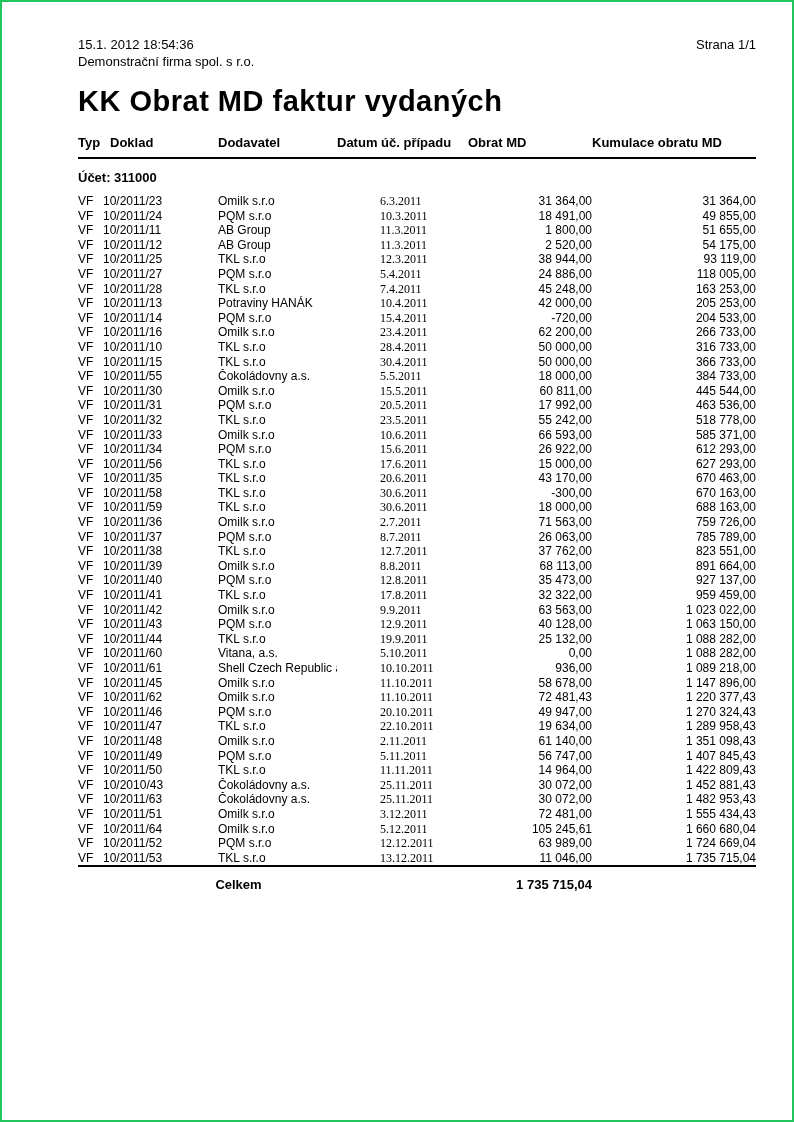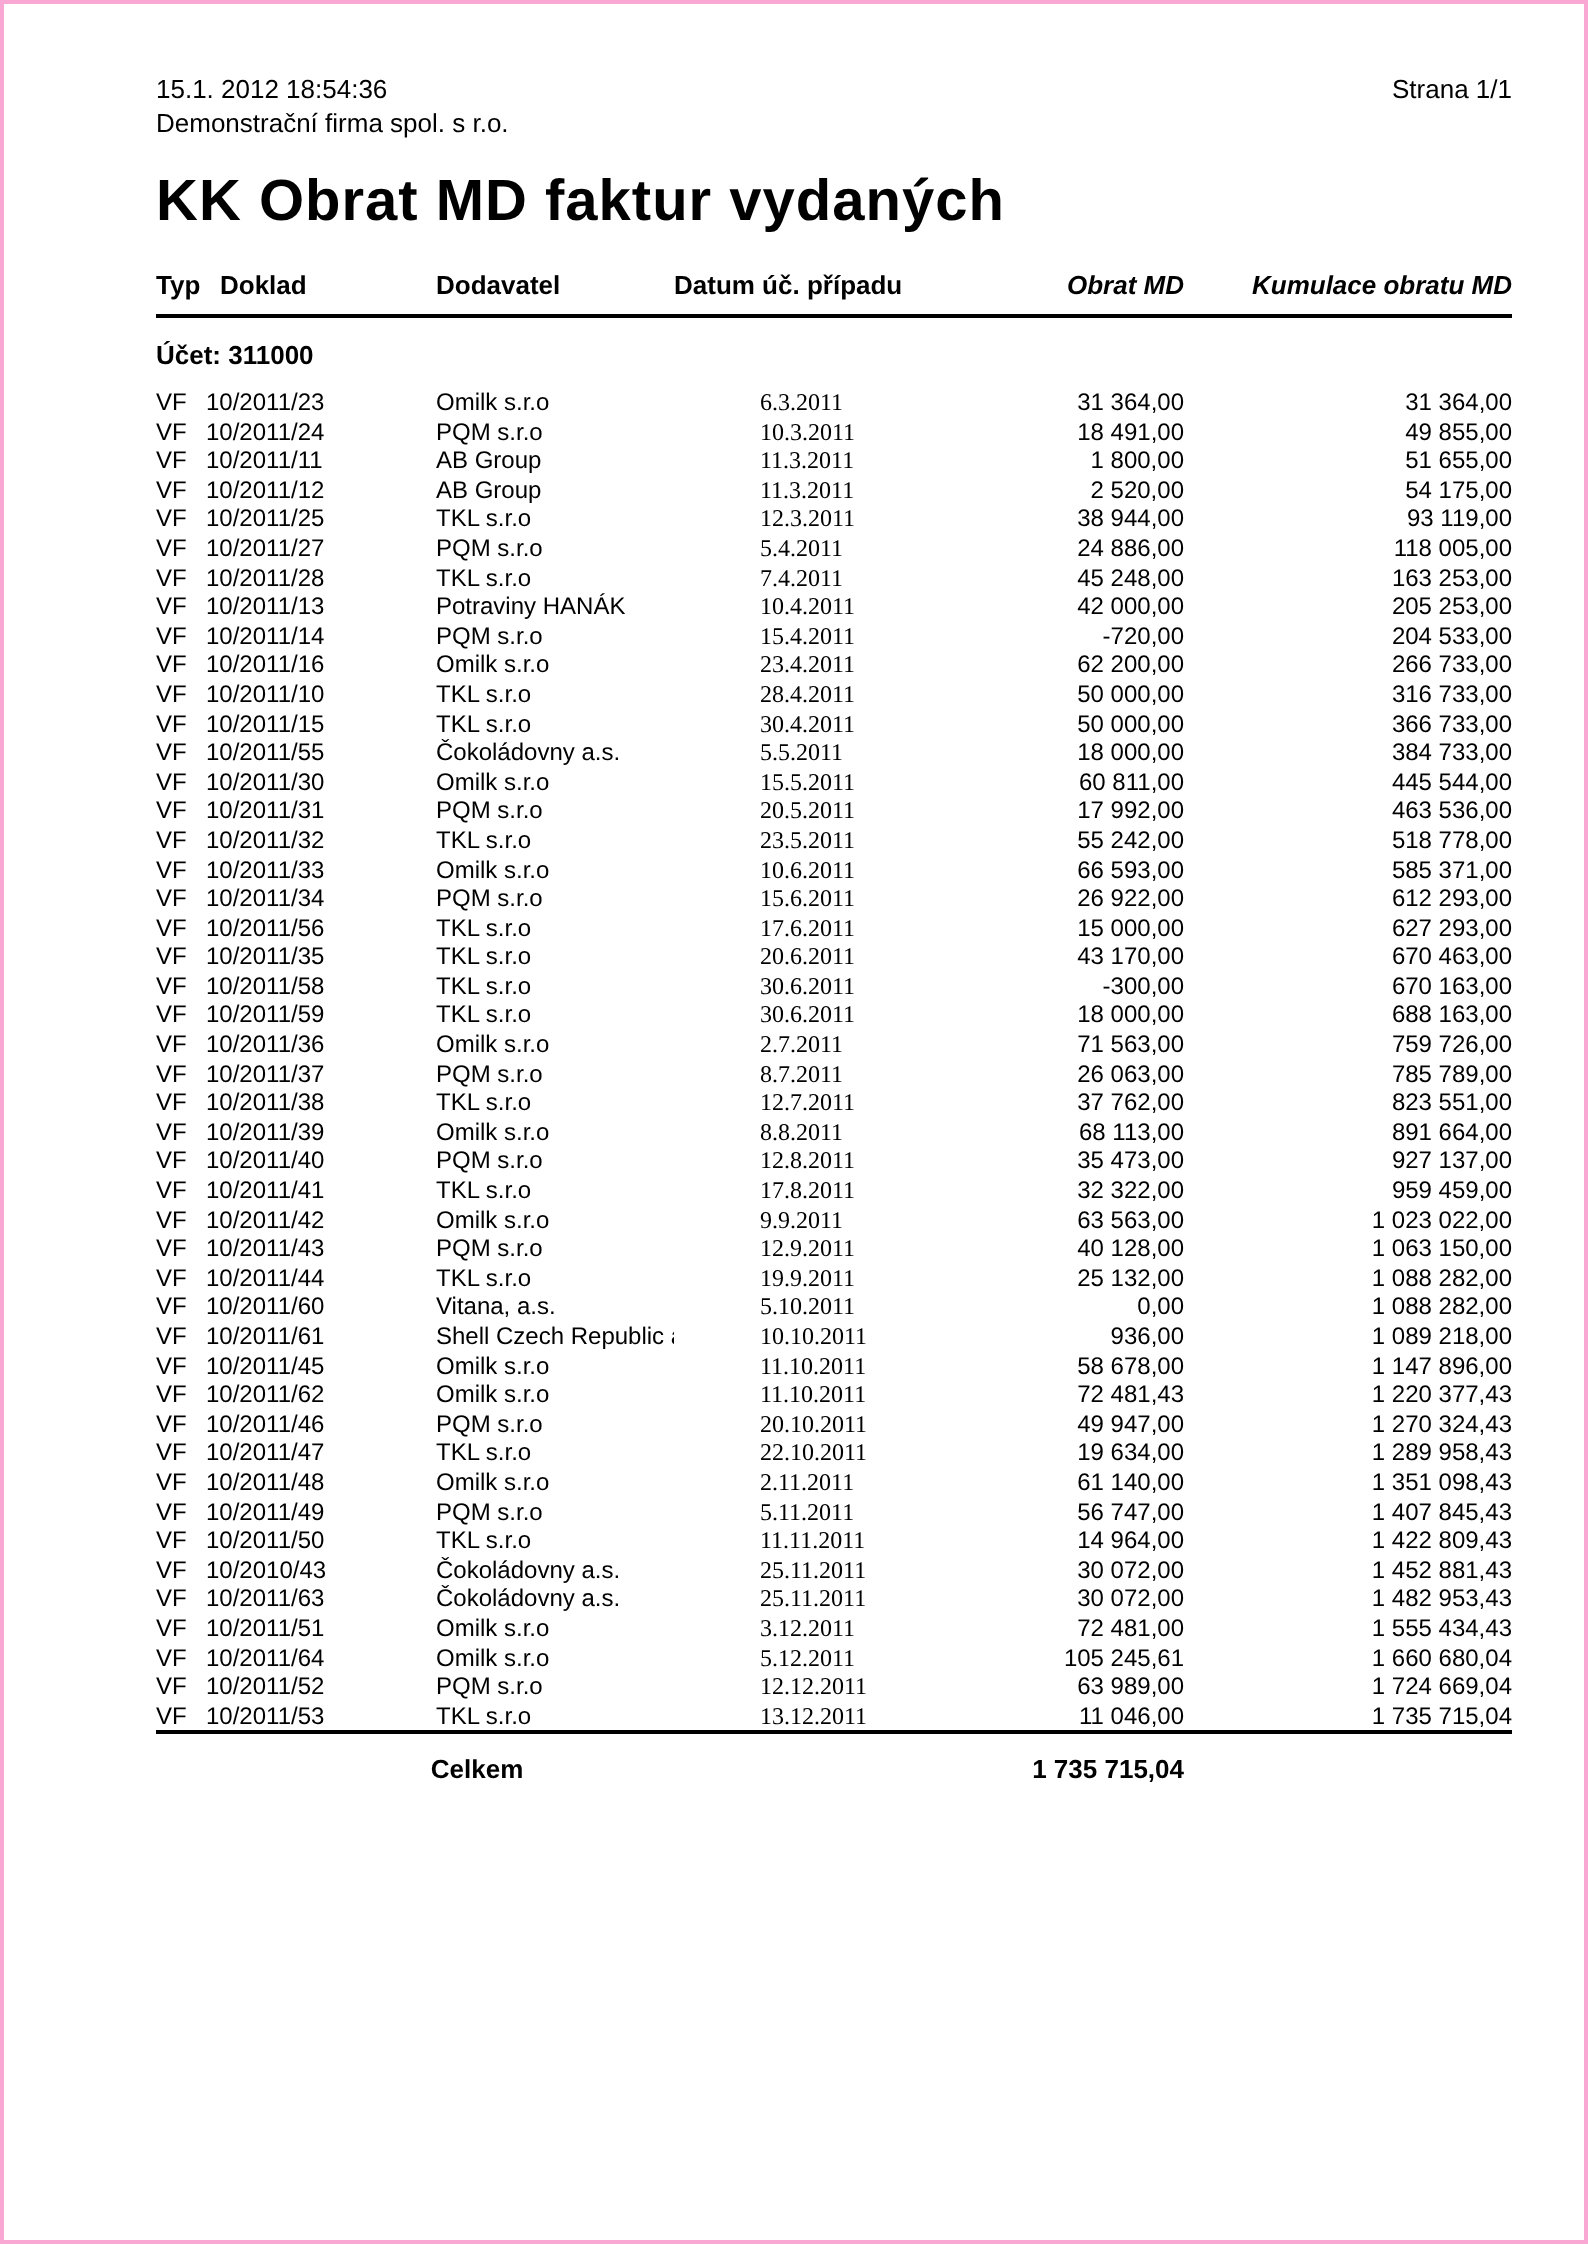--- a/index.html
+++ b/index.html
@@ -5,21 +5,21 @@
   * { margin: 0; padding: 0; box-sizing: border-box; }
   html, body { background: #ffffff; }
   body {
     width: 794px; height: 1122px;
     font-family: "Liberation Sans", sans-serif;
     color: #000000;
   }
   .page {
     width: 794px; height: 1122px;
     background: #ffffff;
-    border: 2px solid #f9a8d4;
+    border: 2px solid #22c55e;
     overflow: hidden;
   }
   .content {
     padding: 34px 36px 0 76px; 
   }
   .meta {
     display: flex;
     justify-content: space-between;
     align-items: flex-start;
     font-size: 13px;
@@ -42,21 +42,21 @@
   table.report th {
     font-size: 13px;
     font-weight: bold;
     text-align: left;
     padding: 0 0 7px 0;
     border-bottom: 2px solid #000000;
     white-space: nowrap;
     overflow: hidden;
   }
   table.report th.c2 { padding-left: 7px; }
-  table.report th.c5, table.report th.c6 { text-align: right; font-style: italic; }
+  table.report th.c5, table.report th.c6 { text-align: left; }
   tr.account-row td {
     font-size: 13px;
     font-weight: bold;
     padding: 11px 0 9px 0;
   }
   tbody tr.data-row td {
     font-size: 12px;
     line-height: 14.6px;
     height: 14.6px;
     padding: 0;

